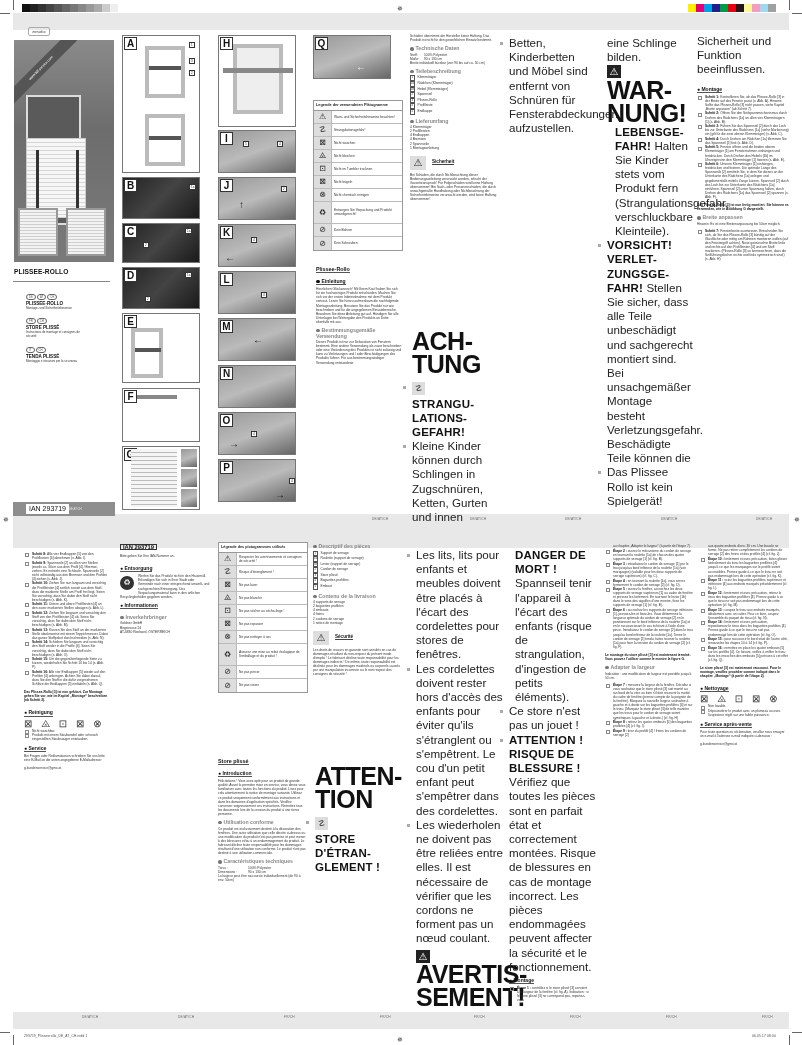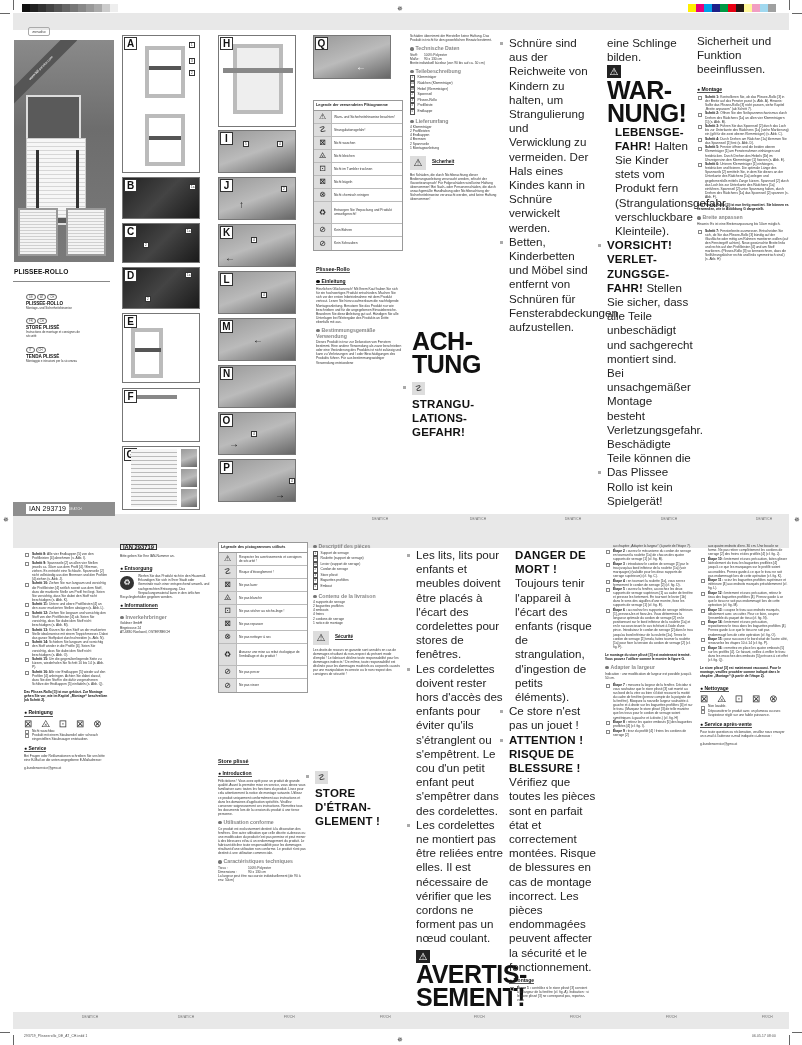--- a/index.html
+++ b/index.html
@@ -367,24 +367,24 @@
     <div class="safety">
         <div class="tri">⚠</div>
         <span>Sicherheit</span>
       </div>
     <p>Bei Schäden, die durch Nichtbeachtung dieser Bedienungsanleitung verursacht werden, erlischt der Garantieanspruch! Für Folgeschäden wird keine Haftung übernommen! Bei Sach- oder Personenschäden, die durch unsachgemäße Handhabung oder Nichtbeachtung der Sicherheitshinweise verursacht werden, wird keine Haftung übernommen!</p>
   </div>
   <div class="big" style="left:412px;top:330px;width:88px">
     <div class="huge" style="width:70px">ACH-TUNG</div>
     <div class="blt" style="margin-top:4px"><span class="picto">☡</span></div>
     <div class="hv" style="width:70px;line-height:14px">STRANGU-LATIONS-GEFAHR!</div>
+    <div class="blt">Kleine Kinder können durch Schlingen in Zugschnüren, Ketten, Gurten und innen</div>
   </div>
 
   <div class="big" style="left:509px;top:36px;width:84px">
-    <div class="blt">Schnüre sind aus der Reichweite von Kindern zu halten, um Strangulierung und Verwicklung zu vermeiden. Der Hals eines Kindes kann in Schnüre verwickelt werden.</div>
     <div class="blt">Betten, Kinderbetten und Möbel sind entfernt von Schnüren für Fensterabdeckungen aufzustellen.</div>
   </div>
 
   <div class="big" style="left:607px;top:36px;width:86px">
     <div>eine Schlinge bilden.</div>
     <div class="tri">⚠</div>
     <div class="huge" style="width:72px">WAR-NUNG!</div>
     <div style="padding-left:8px"><span class="hv">LEBENSGE-FAHR!</span> <span>Halten Sie Kinder stets vom Produkt fern (Strangulationsgefahr, verschluckbare Kleinteile).</span></div>
     <div class="blt"><span class="hv">VORSICHT! VERLET-ZUNGSGE-FAHR!</span> <span>Stellen Sie sicher, dass alle Teile unbeschädigt und sachgerecht montiert sind. Bei unsachgemäßer Montage besteht Verletzungsgefahr. Beschädigte Teile können die</span></div>
     <div class="blt">Das Plissee Rollo ist kein Spielgerät!</div>
@@ -538,34 +538,35 @@
         <div>2 cordons de serrage</div>
         <div>1 notice de montage</div>
       </div>
     <div class="safety">
         <div class="tri">⚠</div>
         <span>Sécurité</span>
       </div>
     <p>Les droits de recours en garantie sont annulés en cas de dommages résultant du non-respect du présent mode d'emploi ! Le fabricant décline toute responsabilité pour les dommages indirects ! De même, toute responsabilité est déclinée pour les dommages matériels ou corporels causés par une manipulation incorrecte ou le non respect des consignes de sécurité !</p>
   </div>
   <div class="big" style="left:315px;top:765px;width:88px">
+    <div class="huge" style="width:80px">ATTEN-TION</div>
     <div class="blt" style="margin-top:4px"><span class="picto">☡</span></div>
     <div class="hv" style="width:70px;line-height:14px">STORE D'ÉTRAN-GLEMENT !</div>
   </div>
 
   <div class="big" style="left:416px;top:548px;width:90px">
     <div class="blt">Les lits, lits pour enfants et meubles doivent être placés à l'écart des cordelettes pour stores de fenêtres.</div>
     <div class="blt">Les cordelettes doivent rester hors d'accès des enfants pour éviter qu'ils s'étranglent ou s'empêtrent. Le cou d'un petit enfant peut s'empêtrer dans des cordelettes.</div>
-    <div class="blt">Les cordelettes ne montiert pas être reliées entre elles. Il est nécessaire de vérifier que les cordons ne forment pas un nœud coulant.</div>
+    <div class="blt">Les wiederholen ne doivent pas être reliées entre elles. Il est nécessaire de vérifier que les cordons ne forment pas un nœud coulant.</div>
     <div class="tri" style="margin-top:4px">⚠</div>
     <div class="huge" style="width:90px">AVERTIS-SEMENT!</div>
   </div>
 
   <div class="big" style="left:509px;top:548px;width:88px">
-    <div style="padding-left:6px"><span class="hv">DANGER DE MORT !</span> <span>Toujours tenir l'appareil à l'écart des enfants (risque de strangulation, d'ingestion de petits éléments).</span></div>
+    <div style="padding-left:6px"><span class="hv">DANGER DE MORT !</span> <span>Spannseil tenir l'appareil à l'écart des enfants (risque de strangulation, d'ingestion de petits éléments).</span></div>
     <div class="blt">Ce store n'est pas un jouet !</div>
     <div class="blt"><span class="hv">ATTENTION ! RISQUE DE BLESSURE !</span> <span>Vérifiez que toutes les pièces sont en parfait état et correctement montées. Risque de blessures en cas de montage incorrect. Les pièces endommagées peuvent affecter la sécurité et le fonctionnement.</span></div>
     <div class="col" style="position:static;width:80px">
       <h4>● <span>Montage</span></h4>
       <div class="step"><b>Étape 1 :</b> <span>contrôlez si le store plissé [3] convient à la largeur de la fenêtre (cf. fig. A). Indication : si le store plissé [3] ne correspond pas, reportez-vous</span></div>
     </div>
   </div>
 
   <div class="col" style="left:605px;top:544px;width:88px">
     <p style="padding-left:8px">au chapitre „Adapter la largeur“ (à partir de l'étape 7).</p>

